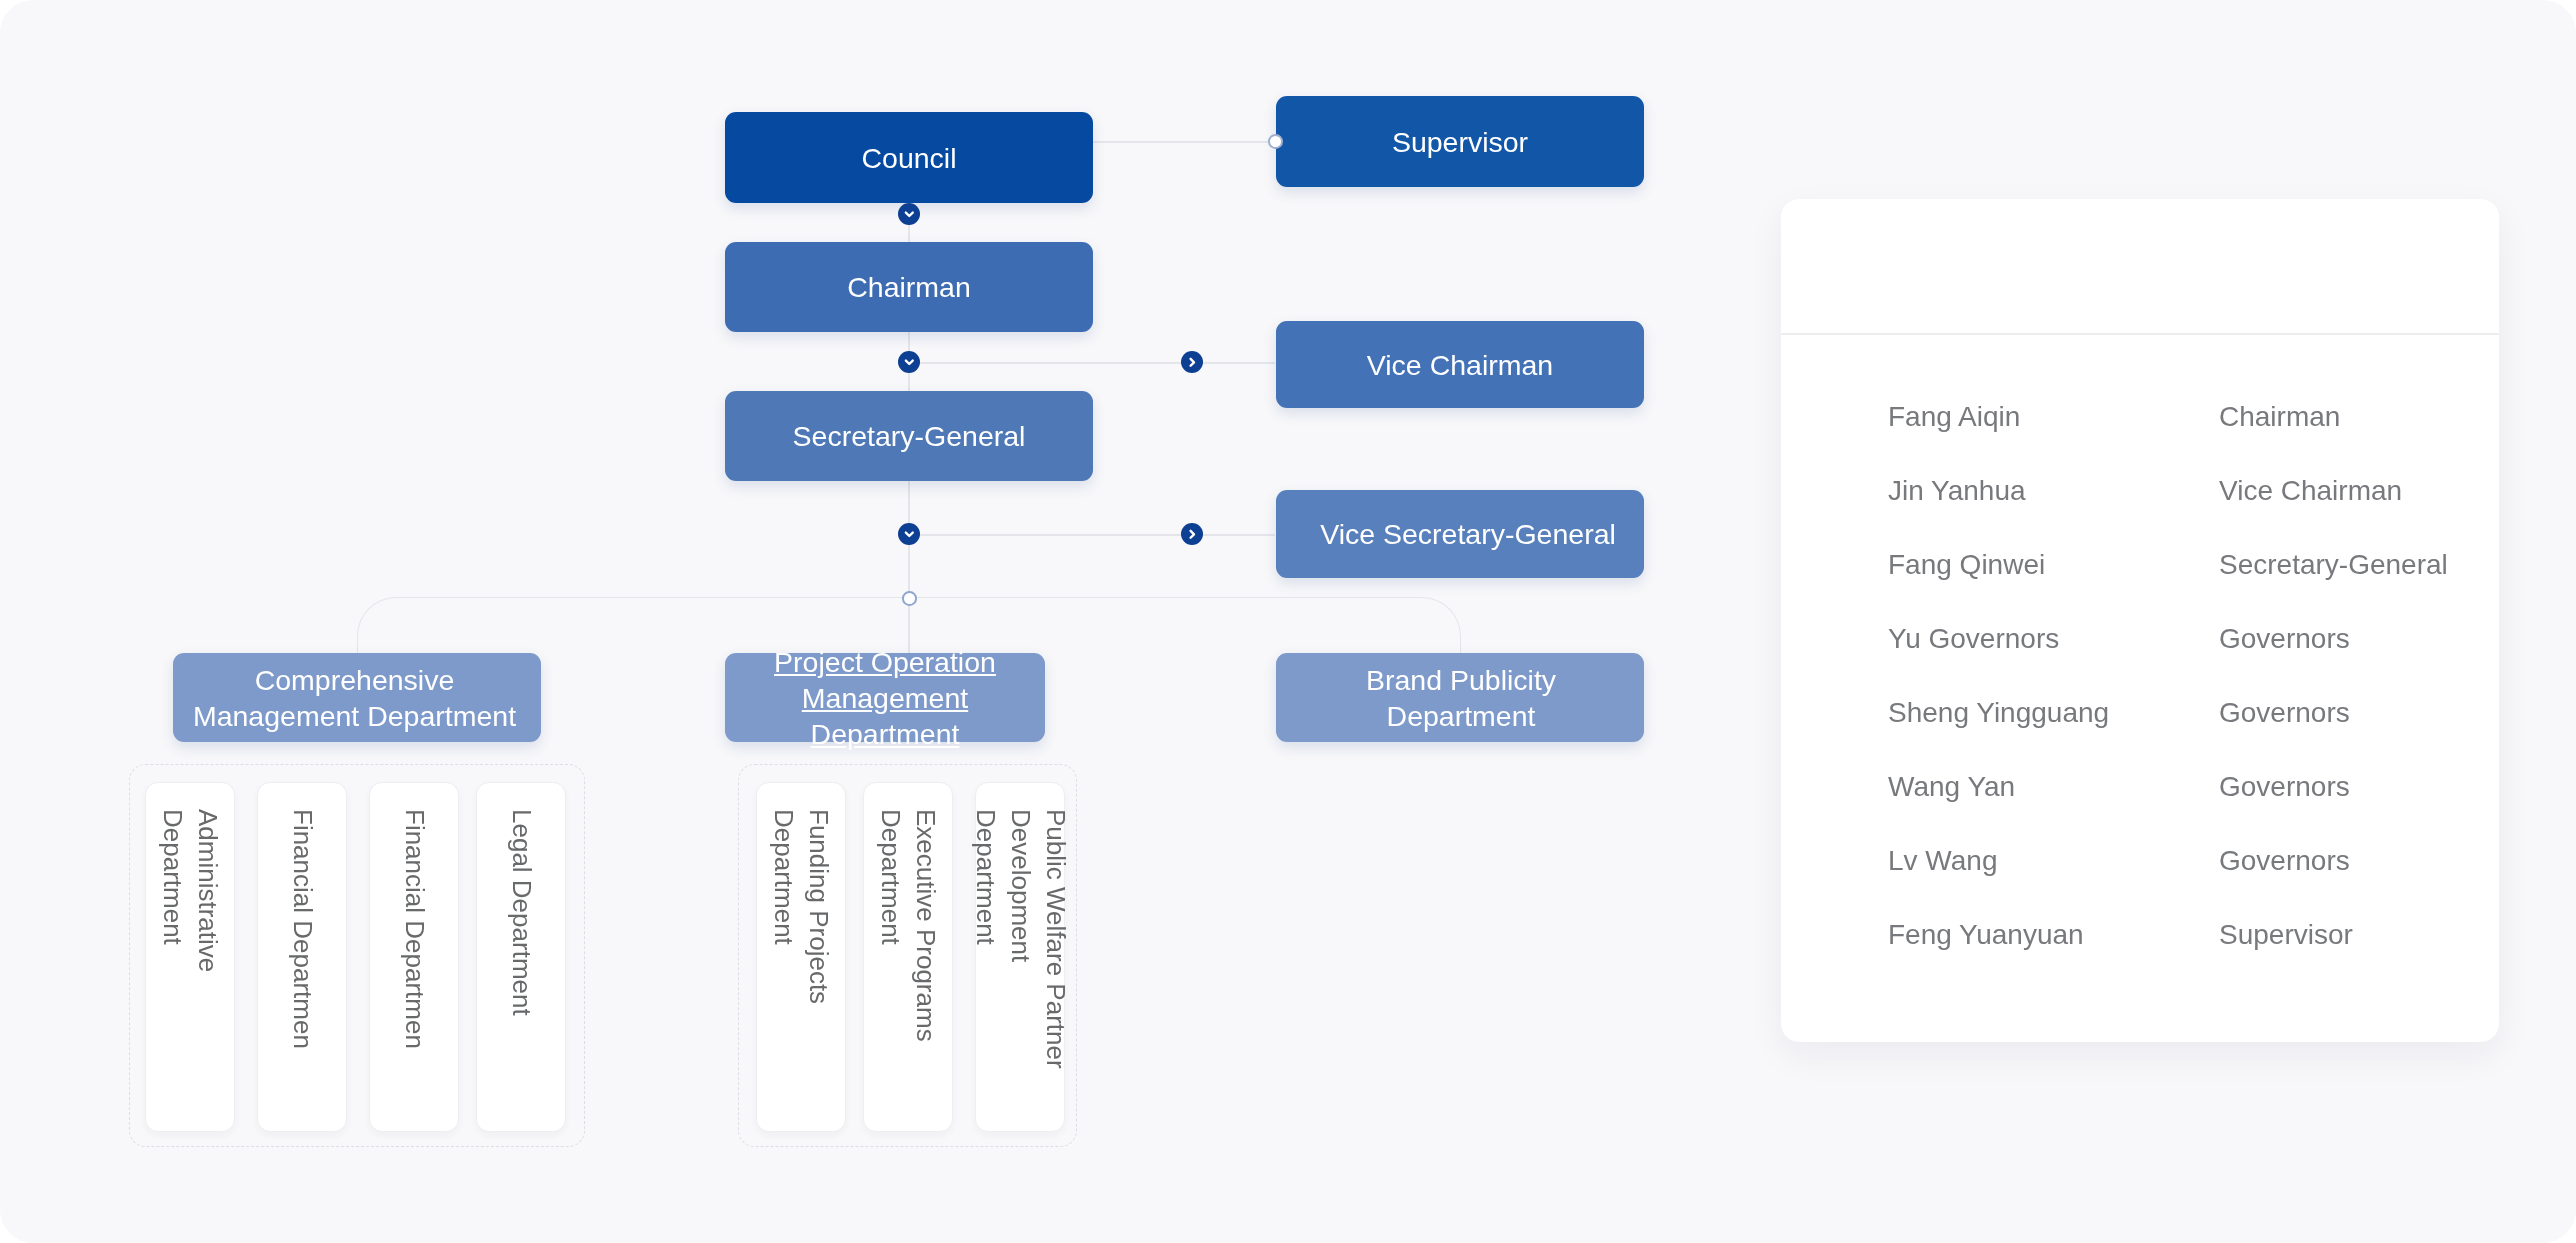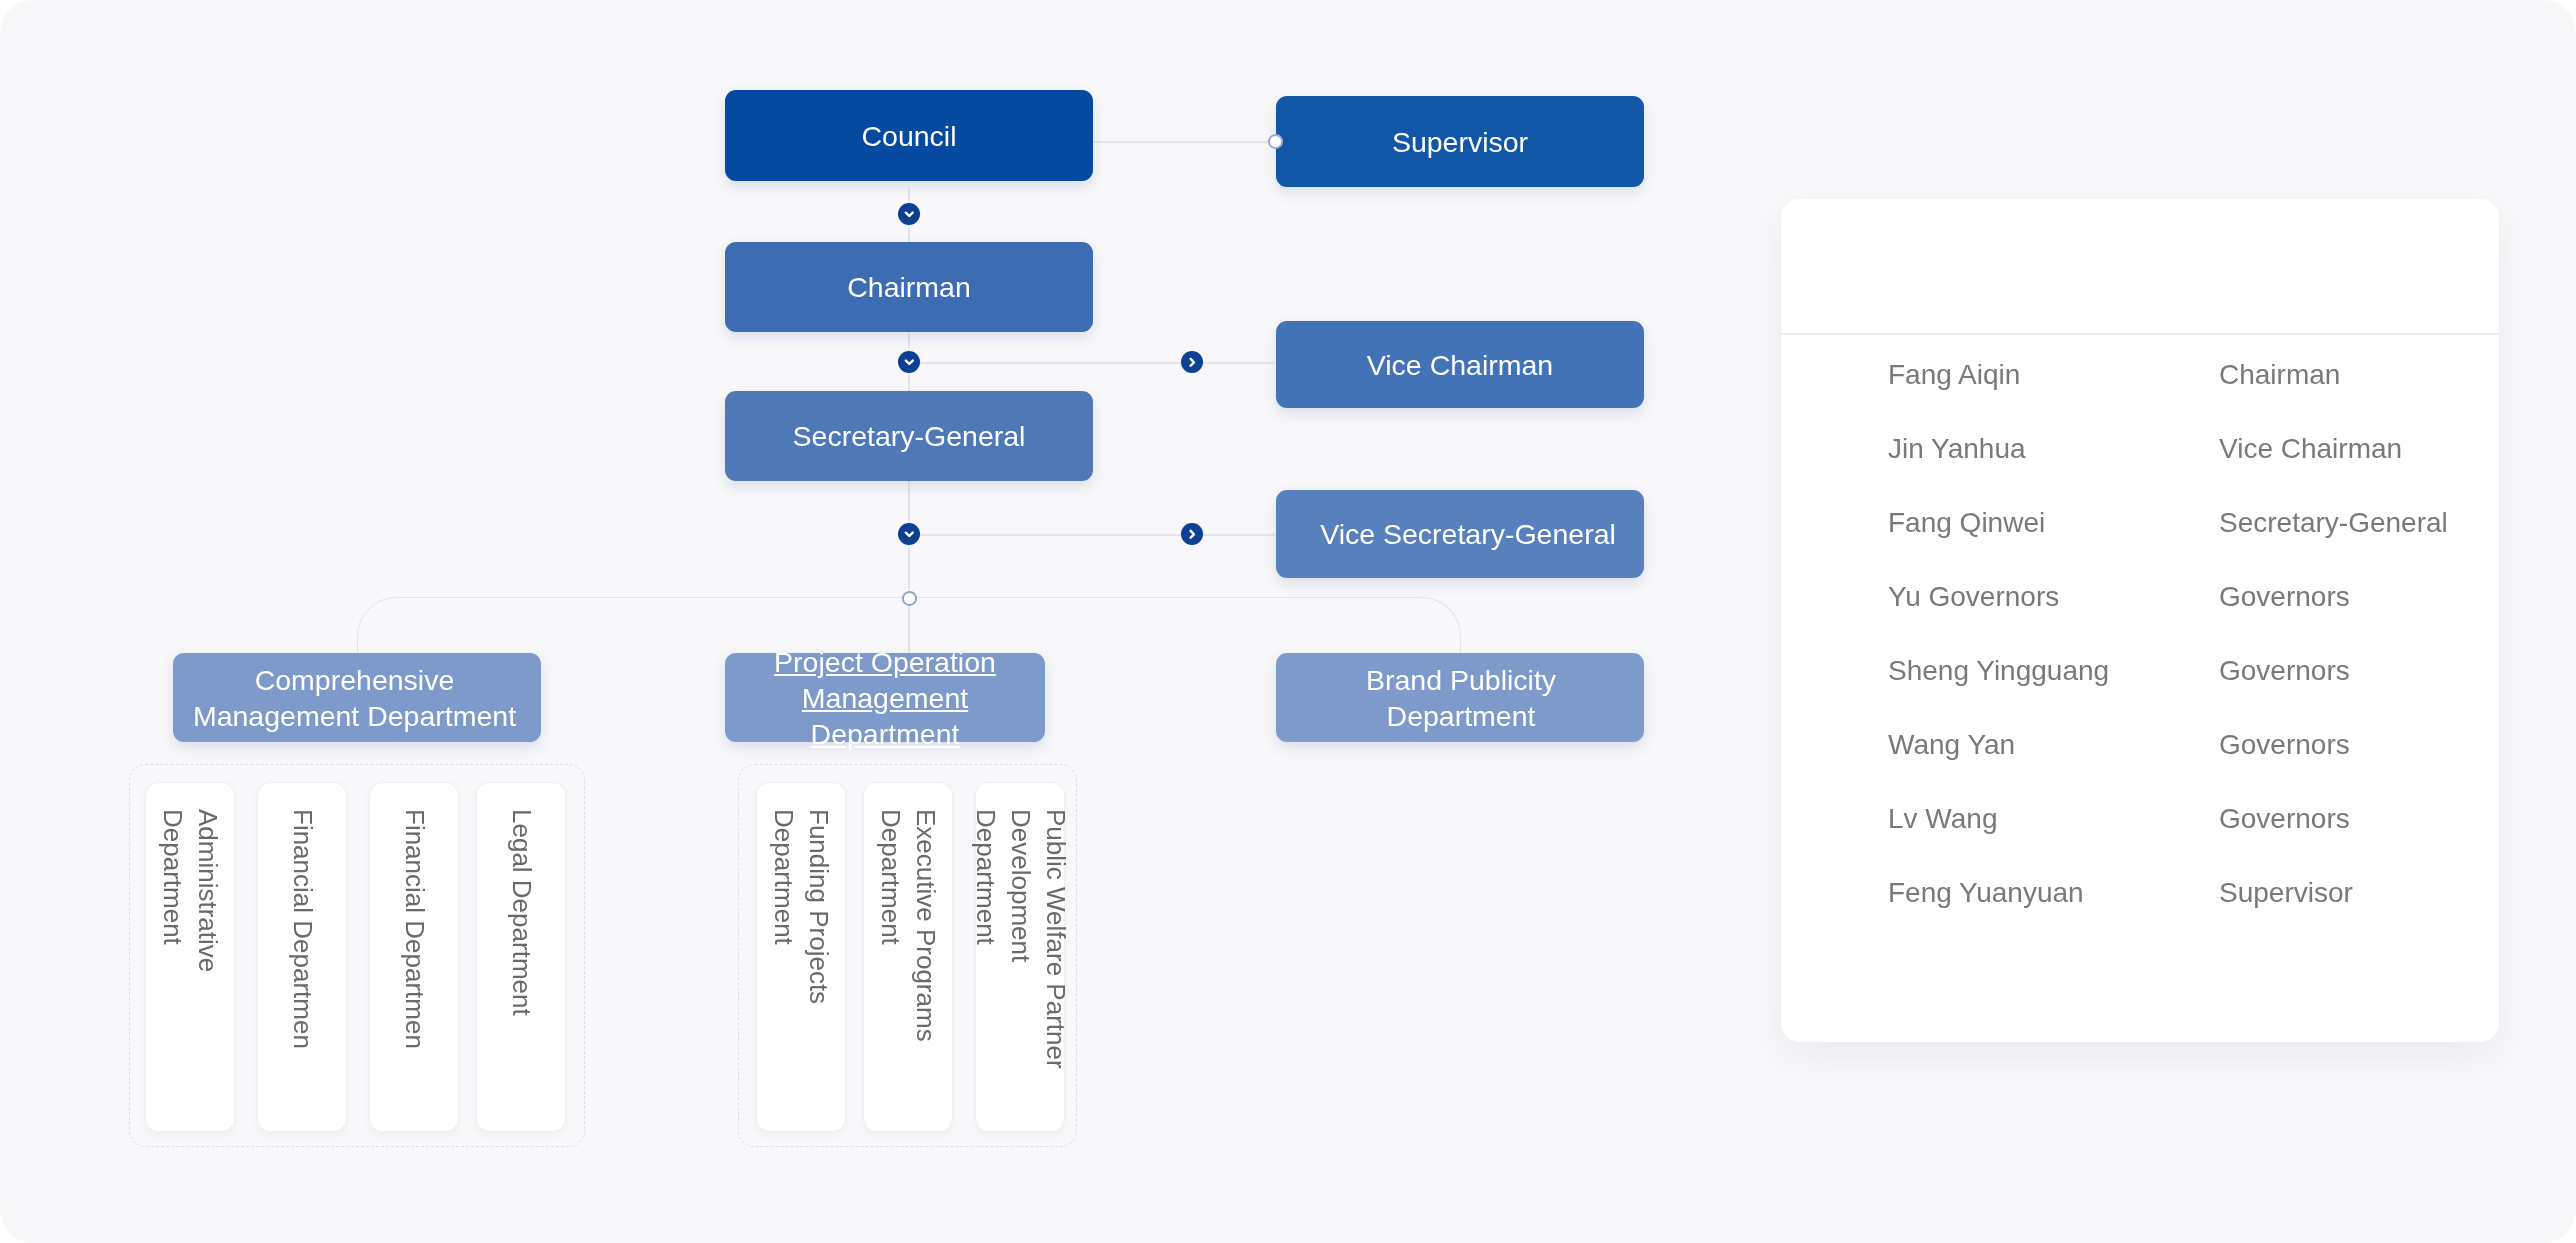--- a/index.html
+++ b/index.html
@@ -17,21 +17,21 @@
     position: absolute;
     display: flex; align-items: center; justify-content: center;
     text-align: center;
     color: #ffffff;
     font-size: 28.5px; line-height: 36px;
     border-radius: 11px;
     padding: 0 14px;
     box-shadow: 0 5.5px 13px rgba(25, 60, 130, 0.13);
     z-index: 2;
   }
-  .b-council            { left: 725px;  top: 90px; width: 368px; height: 91px; background: var(--c-council, #0549a0); }
+  .b-council            { left: 725px;  top: 112px; width: 368px; height: 91px; background: var(--c-council, #0549a0); }
   .b-supervisor         { left: 1276px; top: 96px; width: 368px; height: 91px; background: var(--c-supervisor, #1256a8); }
   .b-chairman           { left: 725px;  top: 242px; width: 368px; height: 90px; background: var(--c-chairman, #3e6cb3); }
   .b-vice-chairman      { left: 1276px; top: 321px; width: 368px; height: 87px; background: var(--c-vice-chairman, #4372b7); }
   .b-secretary          { left: 725px;  top: 391px; width: 368px; height: 90px; background: var(--c-secretary-general, #4f78b7); }
   .b-vice-secretary     { left: 1276px; top: 490px; width: 368px; height: 88px; background: var(--c-vice-secretary-general, #5880bd); padding-left: 30px; }
   .b-dept1              { left: 173px;  top: 653px; width: 368px; height: 89px; background: var(--c-department, #7e9aca); padding-left: 9px; }
   .b-dept2              { left: 725px;  top: 653px; width: 320px; height: 89px; background: var(--c-department, #7e9aca); text-decoration: underline; }
   .b-dept3              { left: 1276px; top: 653px; width: 368px; height: 89px; background: var(--c-department, #7e9aca); padding-left: 16px; }
 
   
@@ -102,21 +102,21 @@
     background: #ffffff; border-radius: 18.4px;
     box-shadow: 0 13px 37px rgba(30, 40, 80, 0.06);
     z-index: 2;
   }
   .thead { position: absolute; left: 0; top: 0; width: 100%; height: 134px; }
   .th { position: absolute; top: 57px; font-size: 31px; font-weight: 700; color: #1d1d1f; }
   .th-name { left: 107px; }
   .th-pos  { left: 438px; }
   .tdivider { position: absolute; left: 0; top: 134px; width: 100%; height: 1.8px; background: #ededf0; }
   .tbody { position: absolute; left: 0; top: 160px; width: 100%; }
-  .trow { display: flex; align-items: flex-start; height: 74px; padding-left: 107px; }
+  .trow { display: flex; align-items: flex-end; height: 74px; padding-left: 107px; }
   .tname { width: 331px; font-size: 28px; color: #77797c; }
   .tpos  { font-size: 28px; color: #77797c; }
 </style>
 </head>
 <body>
 
 <div class="page">
 
   <div>
 

